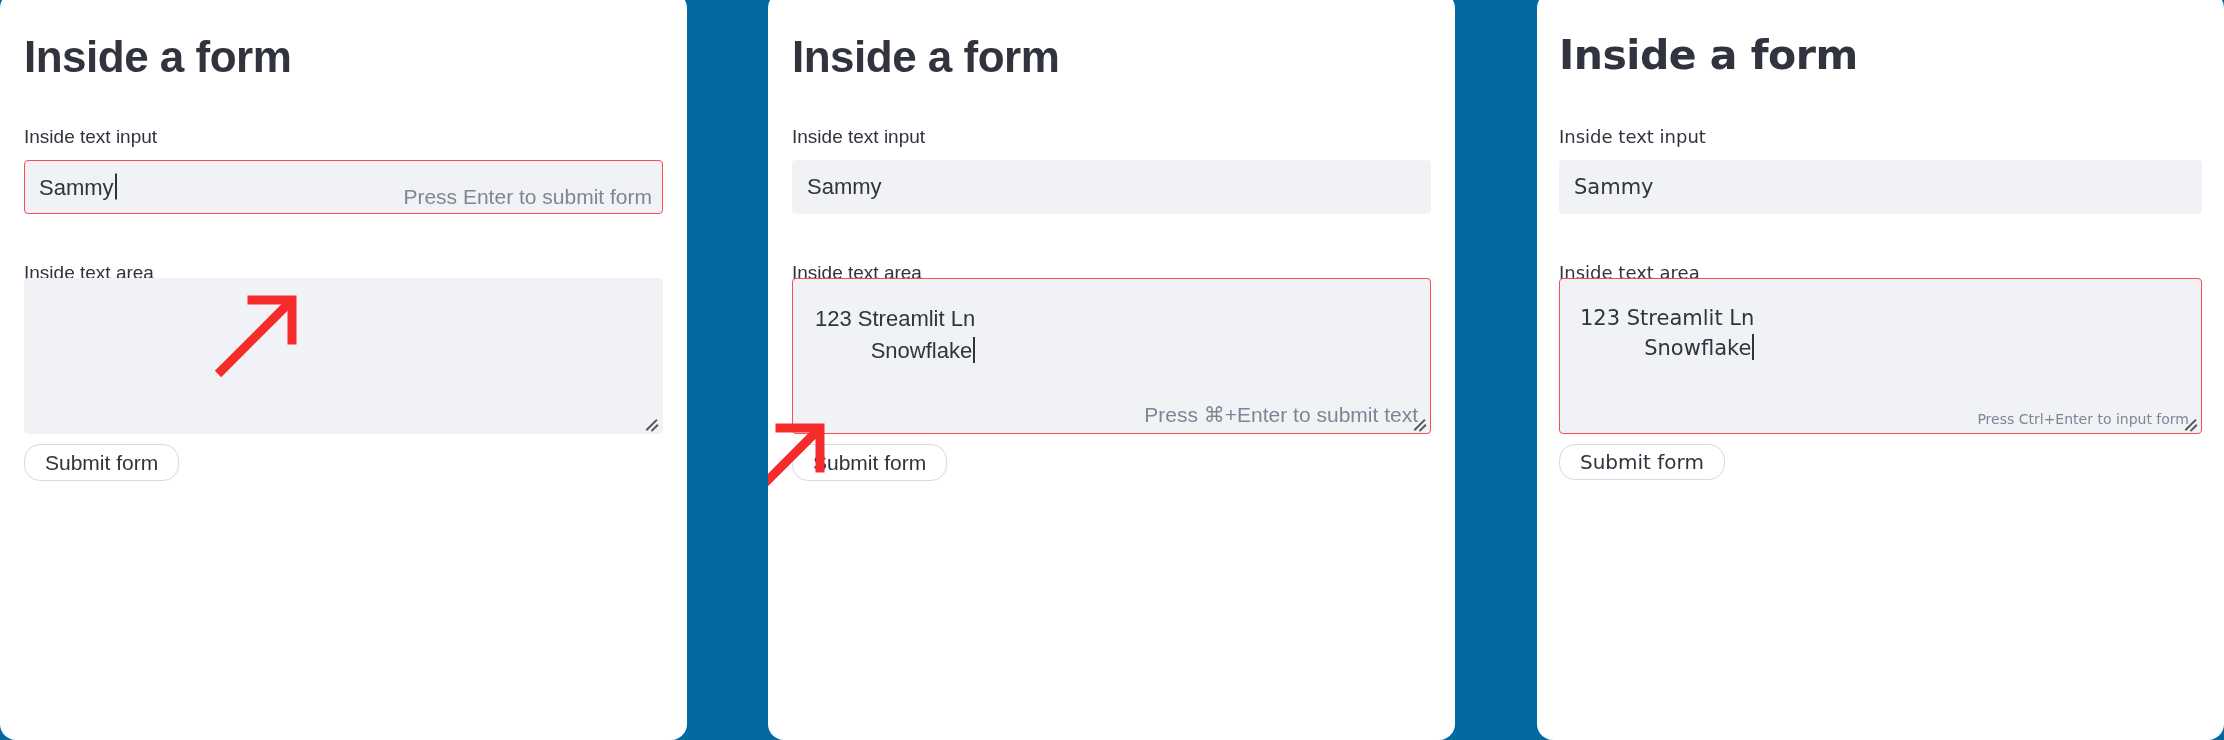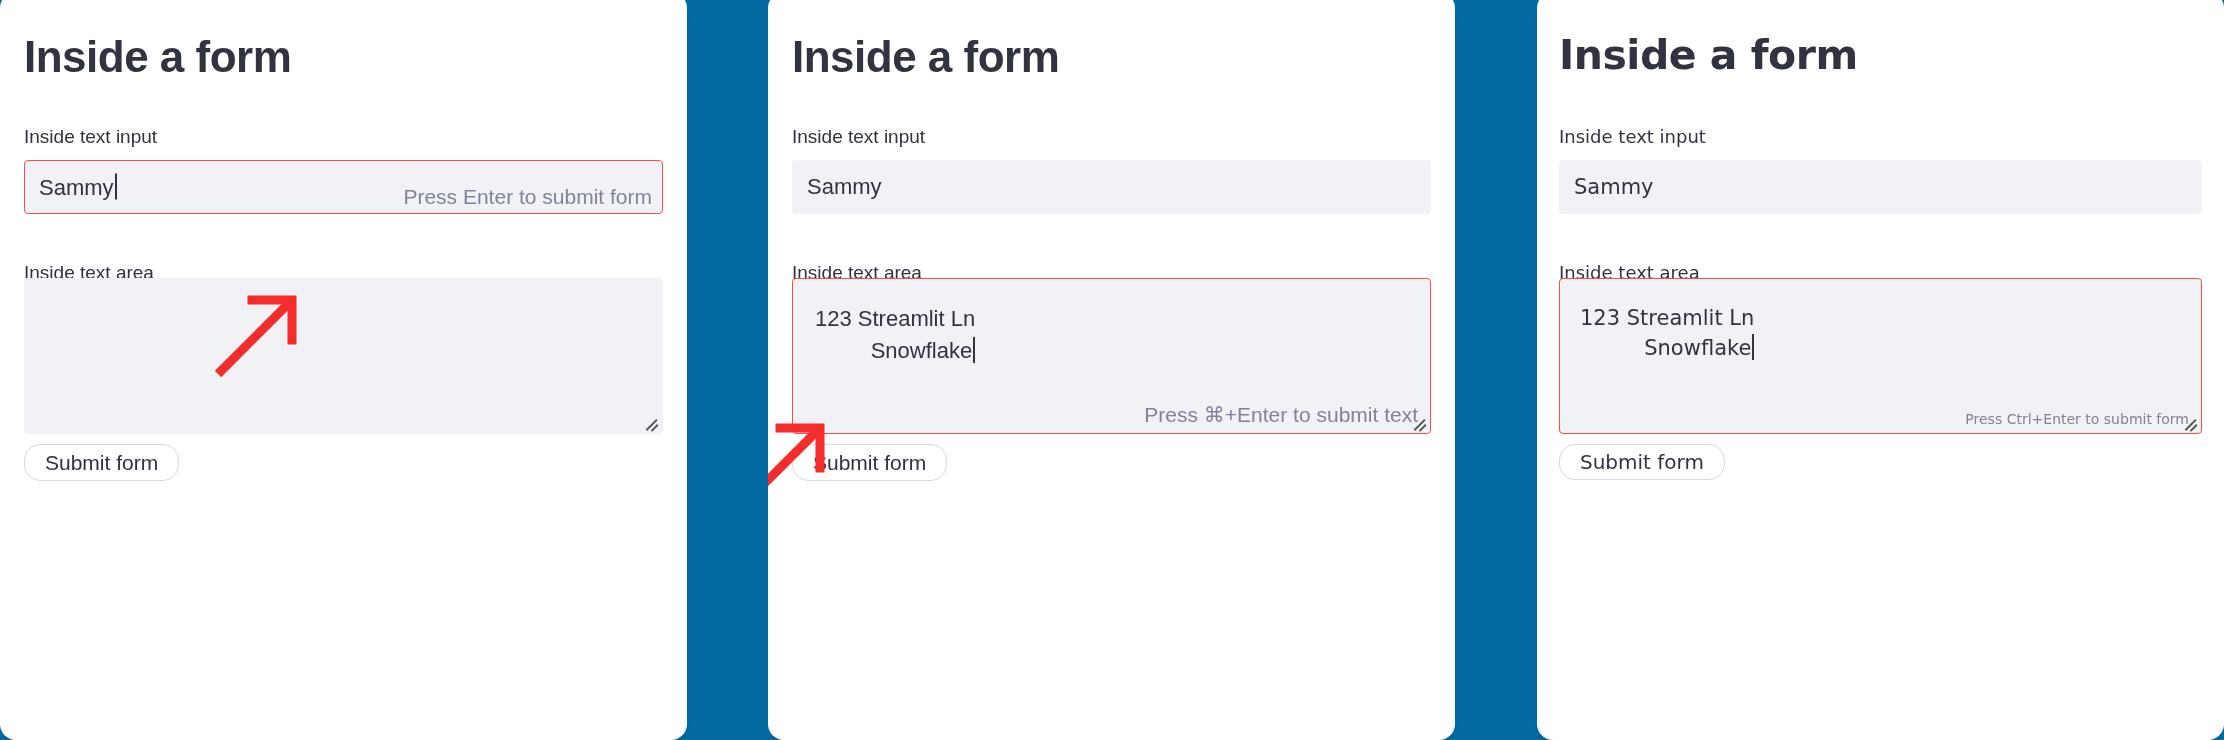--- a/index.html
+++ b/index.html
@@ -143,21 +143,21 @@
 
       <div class="field textinput">
         <span class="val">Sammy</span>
       </div>
 
       <div class="label l-area">Inside text area</div>
 
       <div class="field textarea focused">
         <span class="val"><span>123 Streamlit Ln
 Snowflake</span><span class="caret"></span></span>
-        <span class="hint">Press Ctrl+Enter to submit form</span>
+        <span class="hint">Press Ctrl+Enter to input form</span>
         <span class="resize">
             <i class="a"></i>
             <i class="b"></i>
           </span>
       </div>
 
       <button class="submit">Submit form</button>
 
     </div>
   </div>

